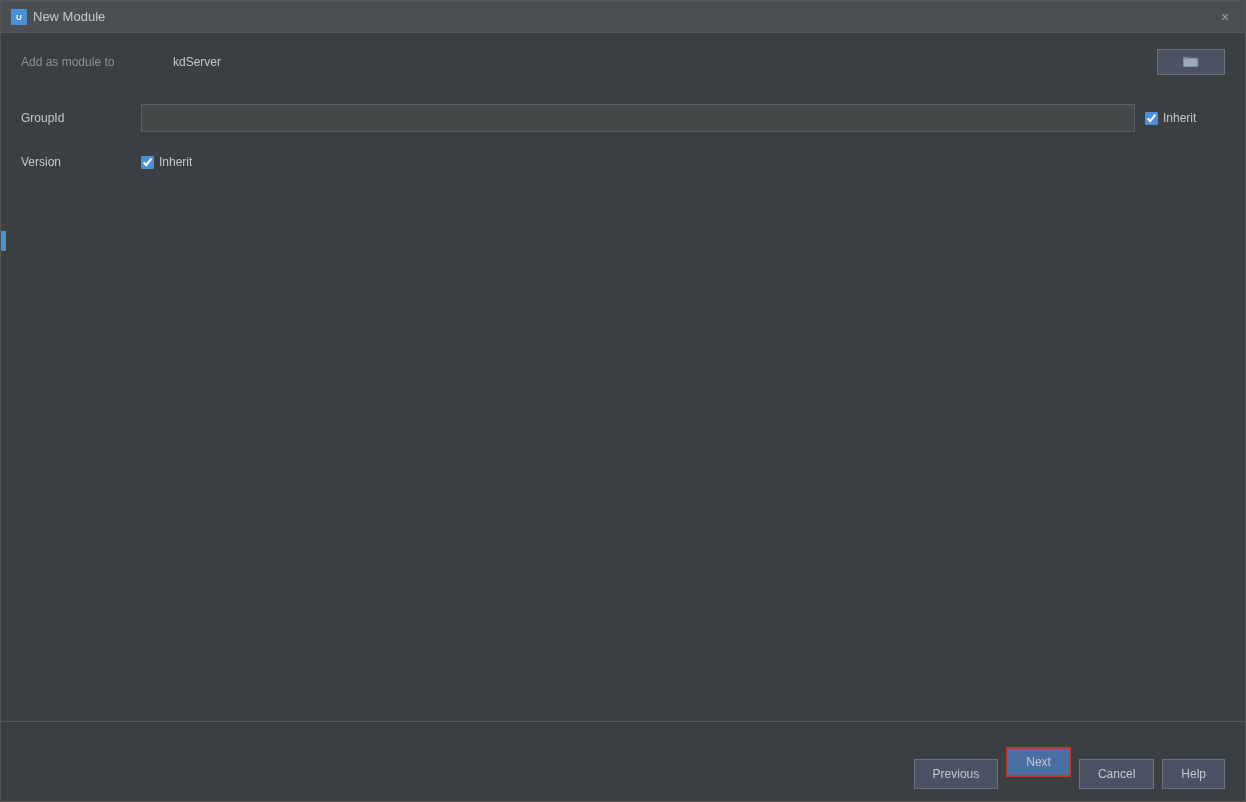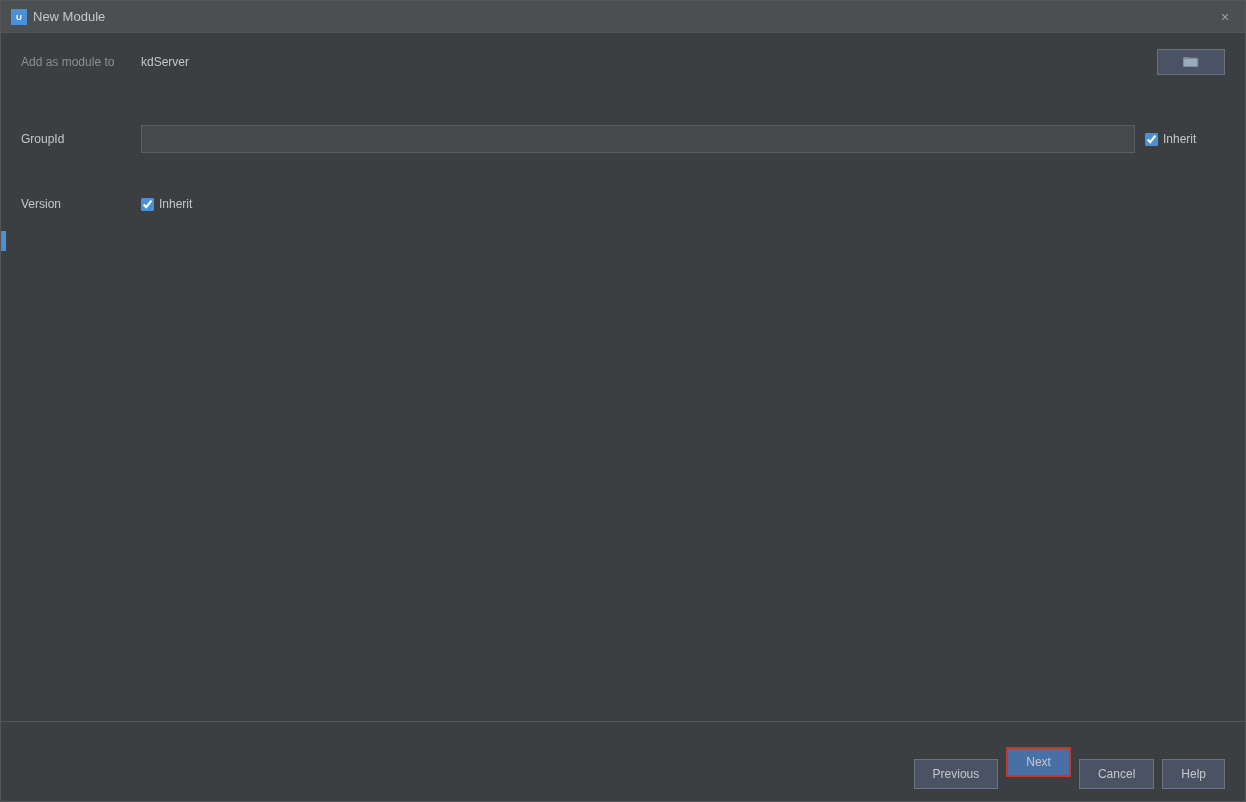--- a/index.html
+++ b/index.html
@@ -71,39 +71,40 @@
       cursor: pointer;
       color: #a0a0a0;
       font-size: 14px;
     }
 
     .content {
       flex: 1;
       padding: 16px 20px;
       display: flex;
       flex-direction: column;
-      gap: 24px;
+      gap: 3px;
     }
 
     .add-module-row {
       display: flex;
       align-items: center;
       gap: 10px;
       margin-bottom: 6px;
     }
 
     .add-module-label {
       color: #8b9097;
       font-size: 12px;
       min-width: 110px;
     }
 
     .add-module-value {
       color: #c5c8ca;
       font-size: 12px;
+      margin-left: 32px;
     }
 
     .module-icon-btn {
       margin-left: auto;
       background: #4b5263;
       border: 1px solid #6b7280;
       width: 68px;
       height: 26px;
       display: flex;
       align-items: center;

